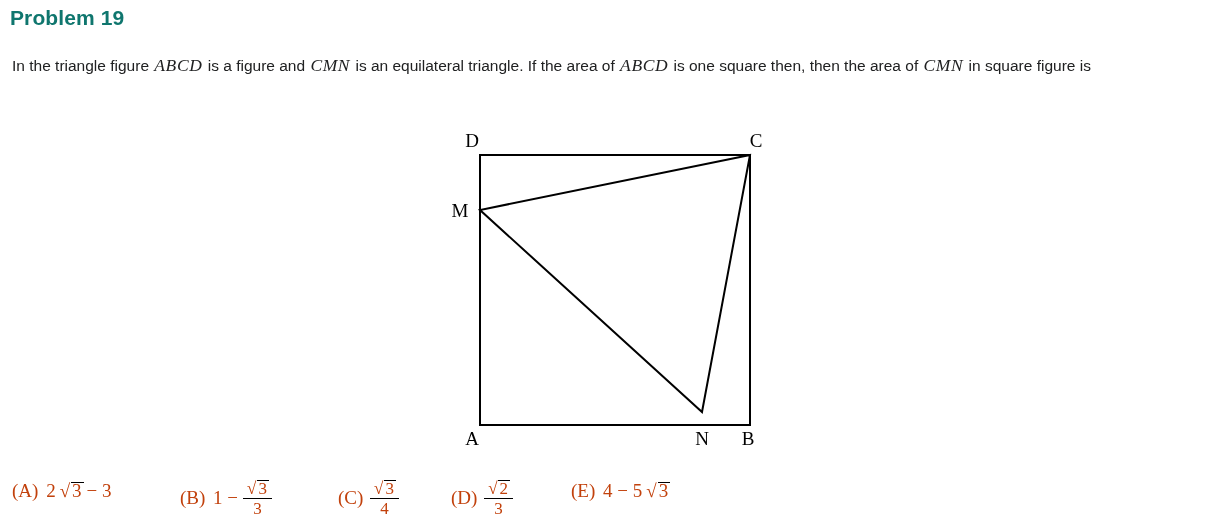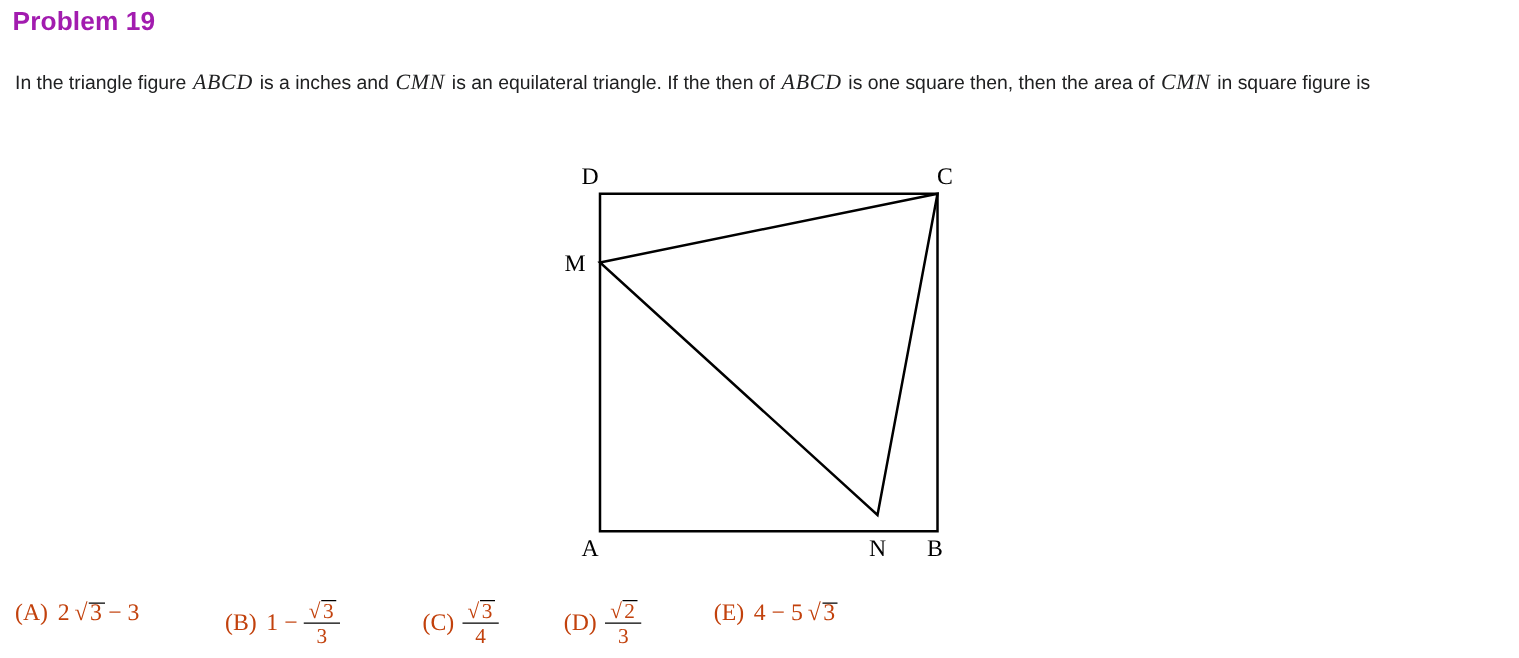--- a/index.html
+++ b/index.html
@@ -19,21 +19,21 @@
     position: relative;
     width: 1215px;
     height: 526px;
   }
   .problem-title {
     position: absolute;
     left: 10px;
     top: 6px;
     font-size: 21px;
     font-weight: bold;
-    color: #a21caf;
+    color: #0f766e;
     letter-spacing: 0.1px;
   }
   .statement {
     position: absolute;
     left: 12px;
     top: 52px;
     width: 1160px;
     font-size: 15.5px;
     line-height: 26px;
     color: #202122;
@@ -119,21 +119,21 @@
   .sr-op { padding: 0 3px; }
 </style>
 </head>
 <body>
 
 <div class="page">
 
   <div class="problem-title">Problem 19</div>
 
   <div class="statement">
-    <span>In the triangle figure </span><span class="mathvar">ABCD</span><span> is a inches and </span><span class="mathvar">CMN</span><span> is an equilateral triangle. If the then of </span><span class="mathvar">ABCD</span><span> is one square then, then the area of </span><span class="mathvar">CMN</span><span> in square figure is</span>
+    <span>In the triangle figure </span><span class="mathvar">ABCD</span><span> is a figure and </span><span class="mathvar">CMN</span><span> is an equilateral triangle. If the area of </span><span class="mathvar">ABCD</span><span> is one square then, then the area of </span><span class="mathvar">CMN</span><span> in square figure is</span>
   </div>
 
   <div class="figure-wrap">
     <svg width="360" height="330" viewBox="0 0 360 330">
 
       <rect x="50" y="35" width="270" height="270" fill="none" stroke="#000000" stroke-width="2"></rect>
 
       <polygon points="320,35 50,90 272,292" fill="none" stroke="#000000" stroke-width="2"></polygon>
 
       <text class="lbl" x="42" y="27" text-anchor="middle">D</text>

